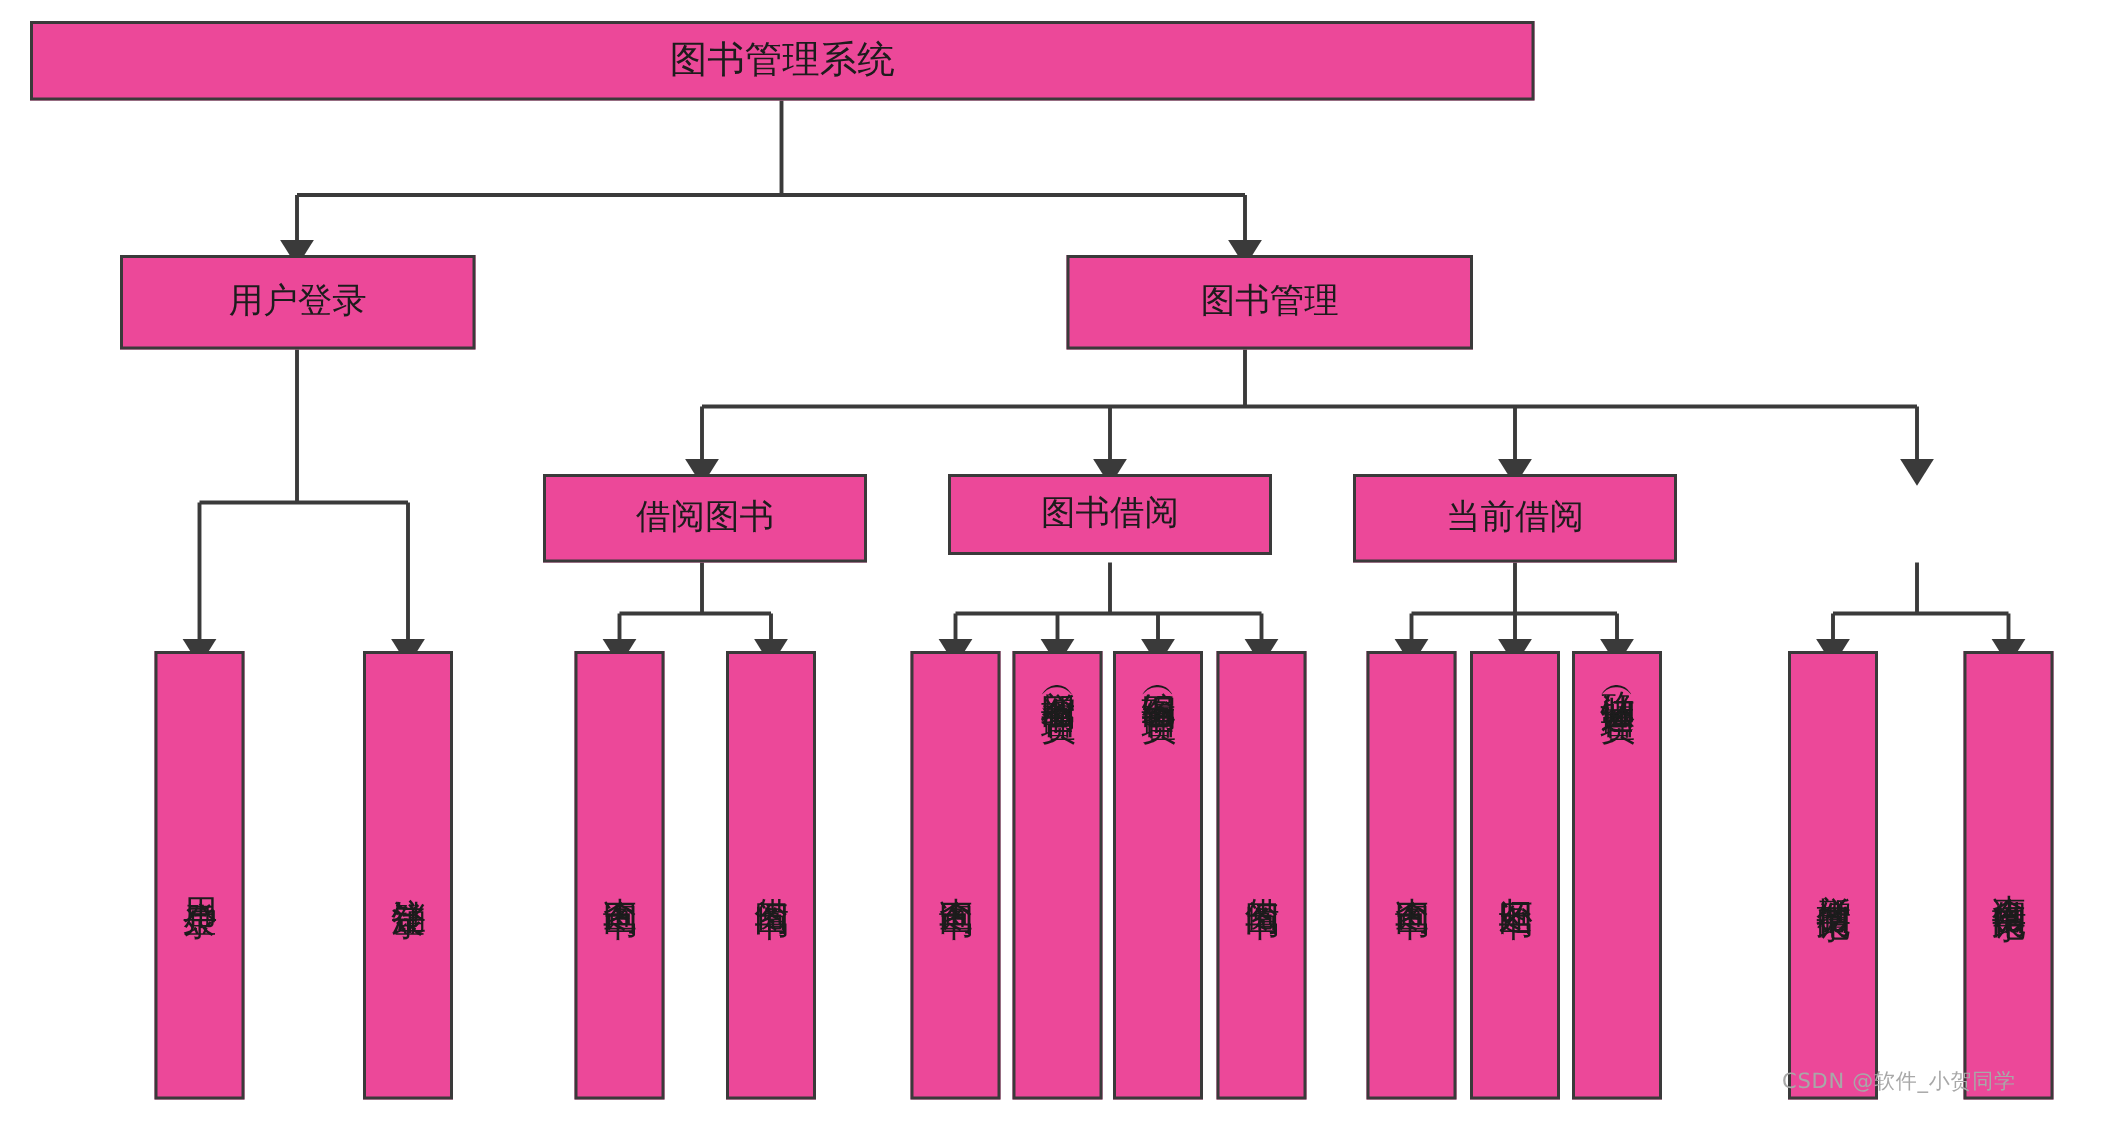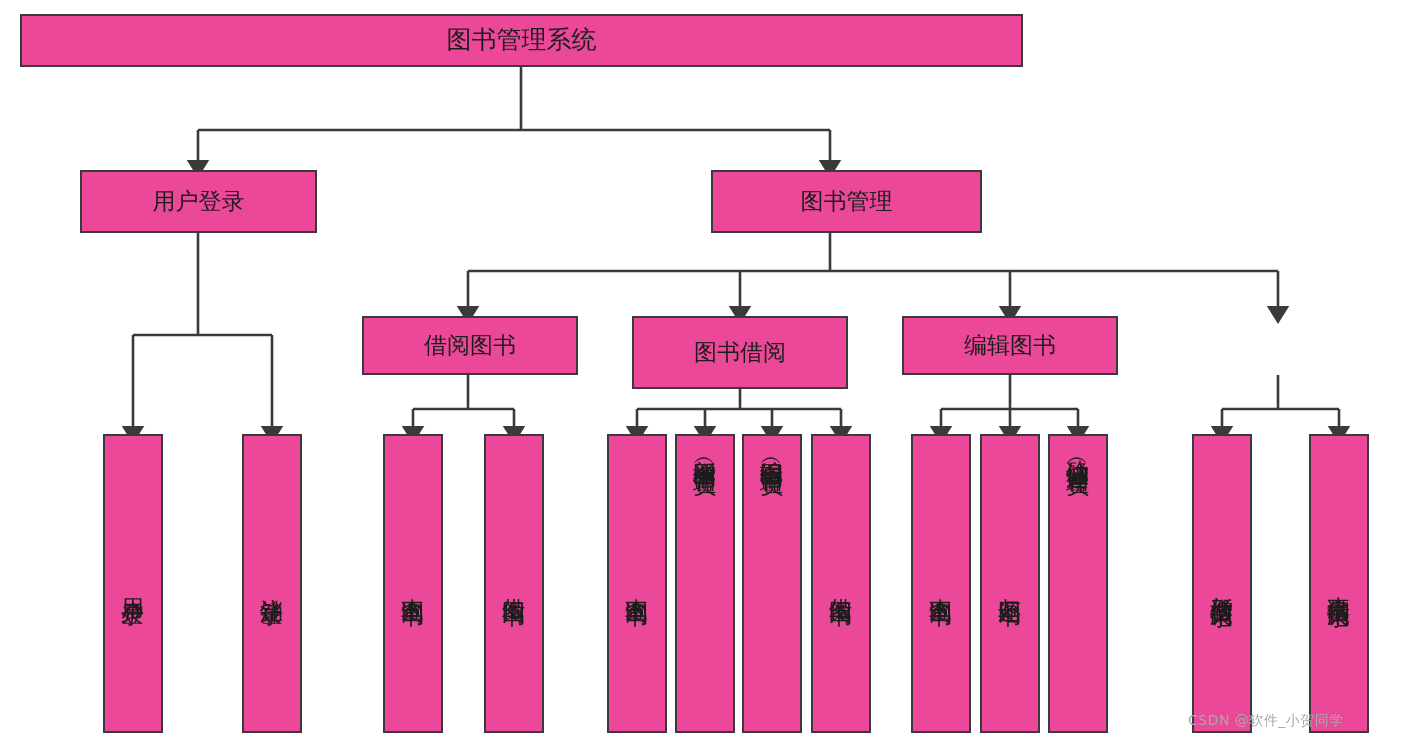--- a/index.html
+++ b/index.html
@@ -136,25 +136,25 @@
   <div class="node level2" style="left:80px; top:170px; width:237px; height:63px;">
     <span class="label">用户登录</span>
   </div>
   <div class="node level2" style="left:711px; top:170px; width:271px; height:63px;text-align:center;">
     <span class="label">图书管理</span>
   </div>
 
   <div class="node level3" style="left:362px; top:316px; width:216px; height:59px;">
     <span class="label">借阅图书</span>
   </div>
-  <div class="node level3" style="left:632px; top:316px; width:216px; height:73px;">
+  <div class="node level3" style="left:632px; top:316px; width:216px; height:54px;font-family:Liberation Mono, monospace;">
     <span class="label">图书借阅</span>
   </div>
   <div class="node level3" style="left:902px; top:316px; width:216px; height:59px;">
-    <span class="label">编辑图书</span>
+    <span class="label">当前借阅</span>
   </div>
 
   <div class="node leaf" style="left:103px; top:434px; width:60px; height:299px;">
     <span class="label">用户登录</span>
   </div>
   <div class="node leaf" style="left:242px; top:434px; width:60px; height:299px;">
     <span class="label">注销登录</span>
   </div>
 
   <div class="node leaf" style="left:383px; top:434px; width:60px; height:299px;">

